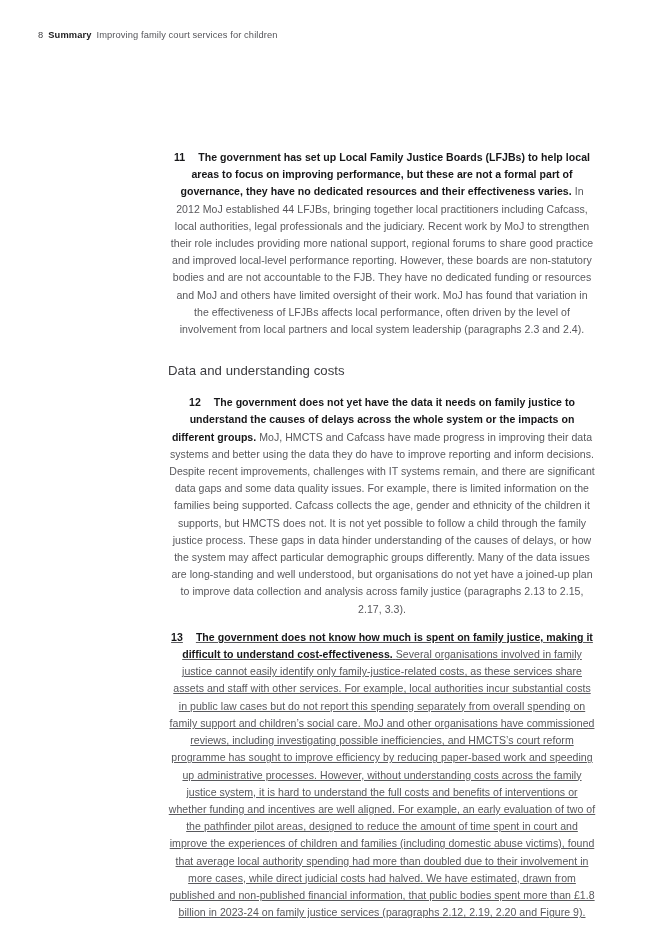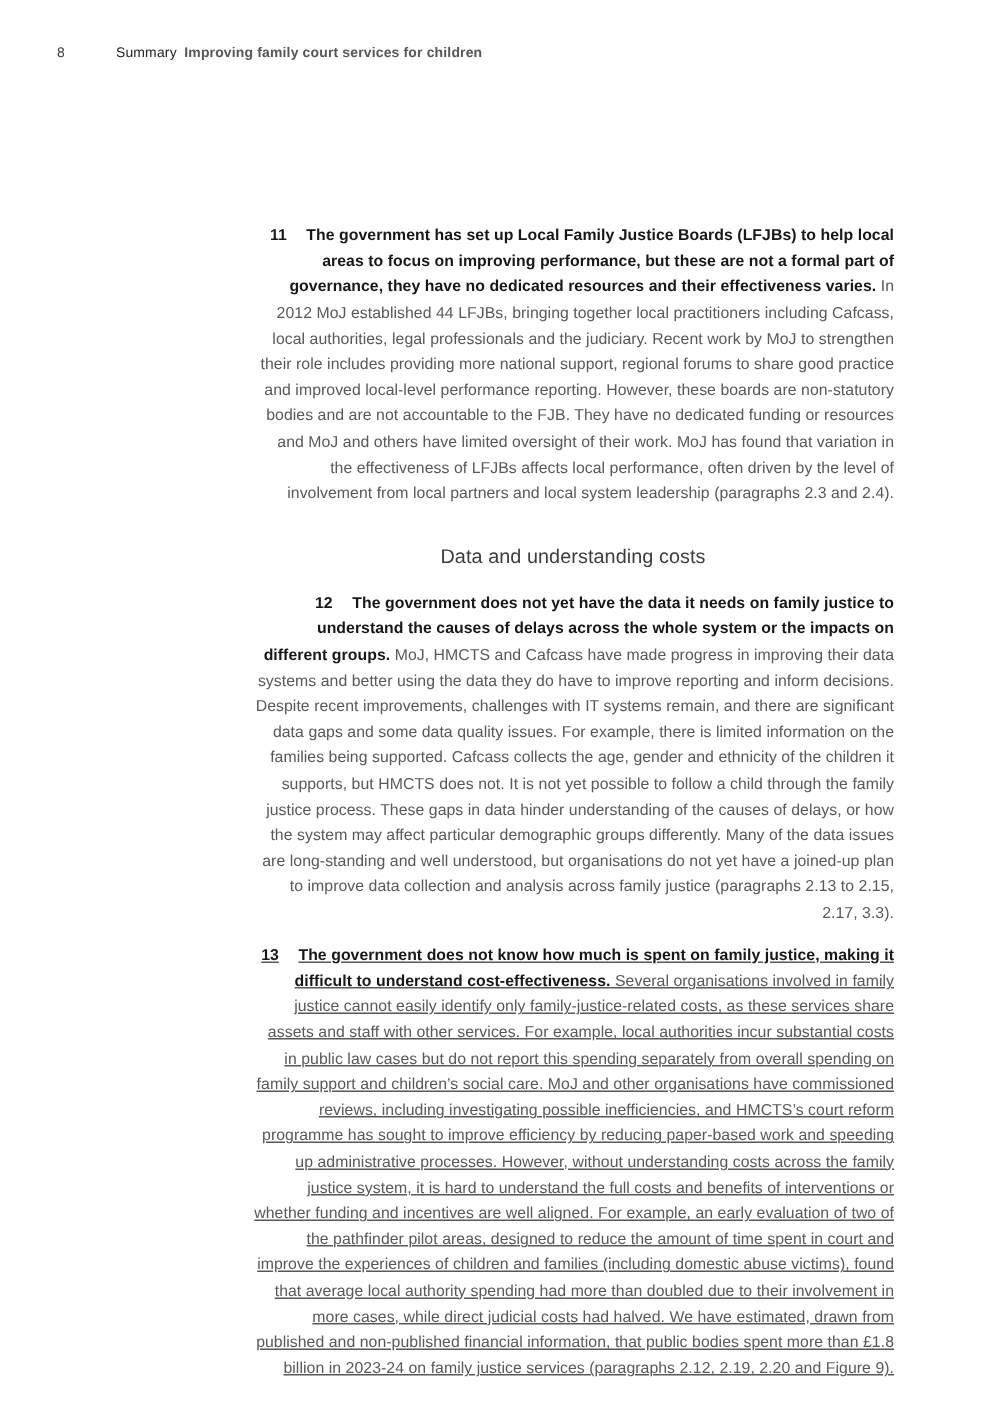--- a/index.html
+++ b/index.html
@@ -36,44 +36,43 @@
     color: #3f3f42;
     letter-spacing: 0.012em;
     white-space: nowrap;
   }
   .running-header .folio {
     color: #3f3f42;
     font-weight: 400;
     margin-right: 5px;
   }
   .running-header .section {
-    font-weight: 400;
+    font-weight: 700;
     color: #1b1b1d;
     margin-right: 5px;
-    margin-left: 29px;
   }
   .running-header .doc-title {
-    font-weight: 700;
+    font-weight: 400;
     color: #55555a;
   }
 
   
   .text-column {
     position: absolute;
     top: 149px;
     left: 168px;
     width: 428px;
   }
 
   .para {
     font-size: 10.55px;
     line-height: 17.2px;
     color: #58585c;
     margin: 0 0 0 0;
-    text-align: right;
+    text-align: center;
     letter-spacing: 0.003em;
     word-spacing: 0.002em;
   }
 
   .para + .para {
     margin-top: 11px;
     text-decoration: underline;
   }
 
   .para .lead-num {
@@ -87,21 +86,20 @@
     color: #171719;
   }
 
   .section-heading {
     font-size: 13.2px;
     line-height: 18px;
     font-weight: 400;
     color: #3c3c40;
     margin: 24px 0 14px 0;
     letter-spacing: 0.004em;
-    text-align: center;
   }
 </style>
 </head>
 <body>
 
 <div class="page">
 
   <div class="running-header">
     <span class="folio">8</span><span class="section">Summary</span><span class="doc-title">Improving family court services for children</span>
   </div>

